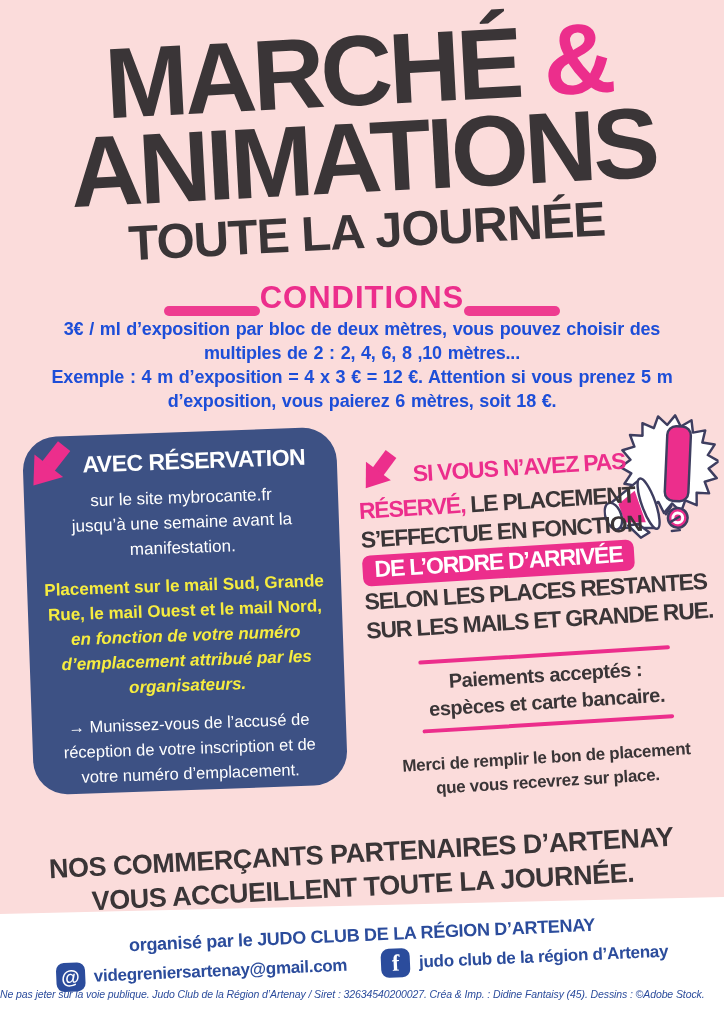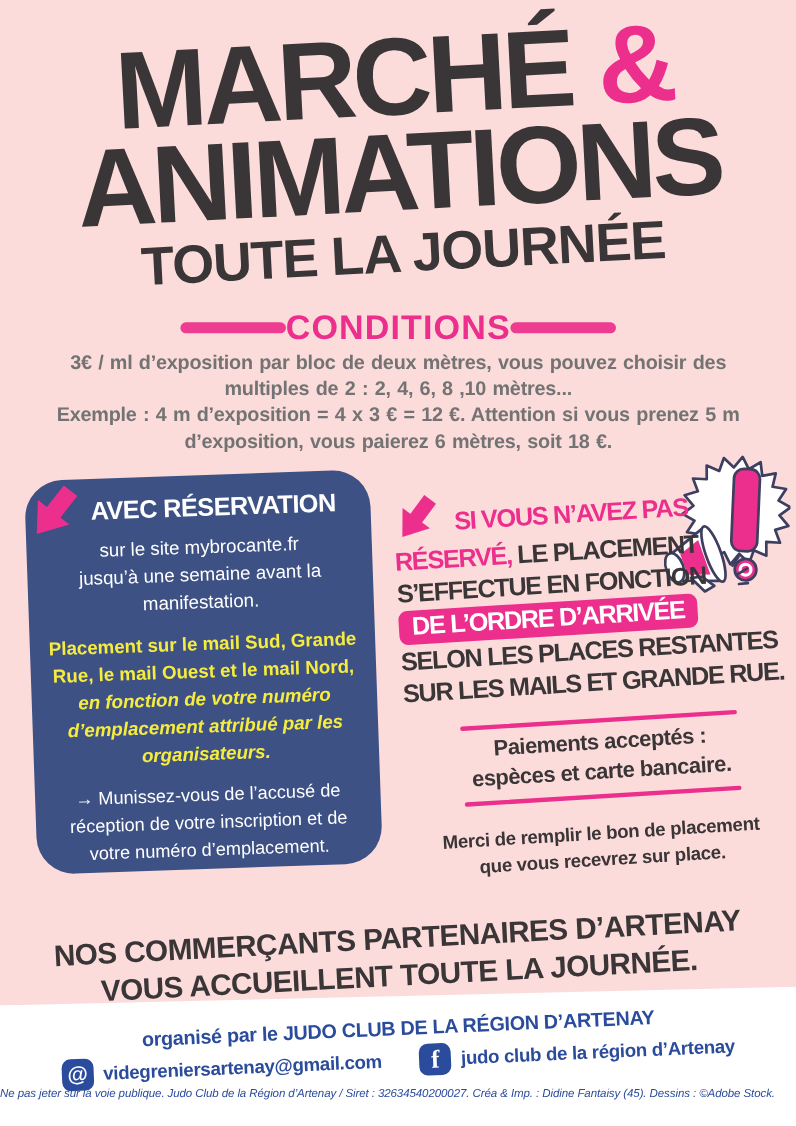--- a/index.html
+++ b/index.html
@@ -16,27 +16,27 @@
     position:absolute;top:26px;left:0;width:724px;text-align:center;
     transform:rotate(-3deg);color:#3A3537;font-weight:900;
   }
   .t1{font-size:100px;line-height:88px;letter-spacing:-4px;}
   .t1 .amp{color:#EC2E8C;}
   .t2{font-size:100px;line-height:86px;letter-spacing:-4px;}
   .t3{font-size:49px;line-height:58px;letter-spacing:-1px;margin-top:2px;}
   
   .cond-row{
     position:absolute;top:280px;left:0;width:724px;
-    display:flex;align-items:center;justify-content:center;
+    display:flex;align-items:flex-end;justify-content:center;
   }
   .cond-bar{width:96px;height:10px;border-radius:6px;background:#EE3C90;}
   .cond-text{font-size:31px;font-weight:900;color:#EC2E8C;letter-spacing:1px;}
   .cond-body{
     position:absolute;top:317px;left:30px;width:664px;text-align:center;
-    font-size:18px;line-height:24px;color:#737373;font-weight:700;
+    font-size:18px;line-height:24px;color:#1d4ed8;font-weight:700;
     white-space:pre-line;letter-spacing:-0.2px;word-spacing:1px;
   }
   
   .res-box{
     position:absolute;left:28px;top:432px;width:314px;height:358px;
     background:#3D5184;border-radius:34px;transform:rotate(-2deg);
     color:#ffffff;text-align:center;box-sizing:border-box;padding:16px 14px 0 14px;
   }
   .res-arrow{position:absolute;left:-2px;top:4px;width:54px;height:54px;}
   .res-title{margin:0 0 10px 28px;font-size:23px;font-weight:900;letter-spacing:-0.5px;}

